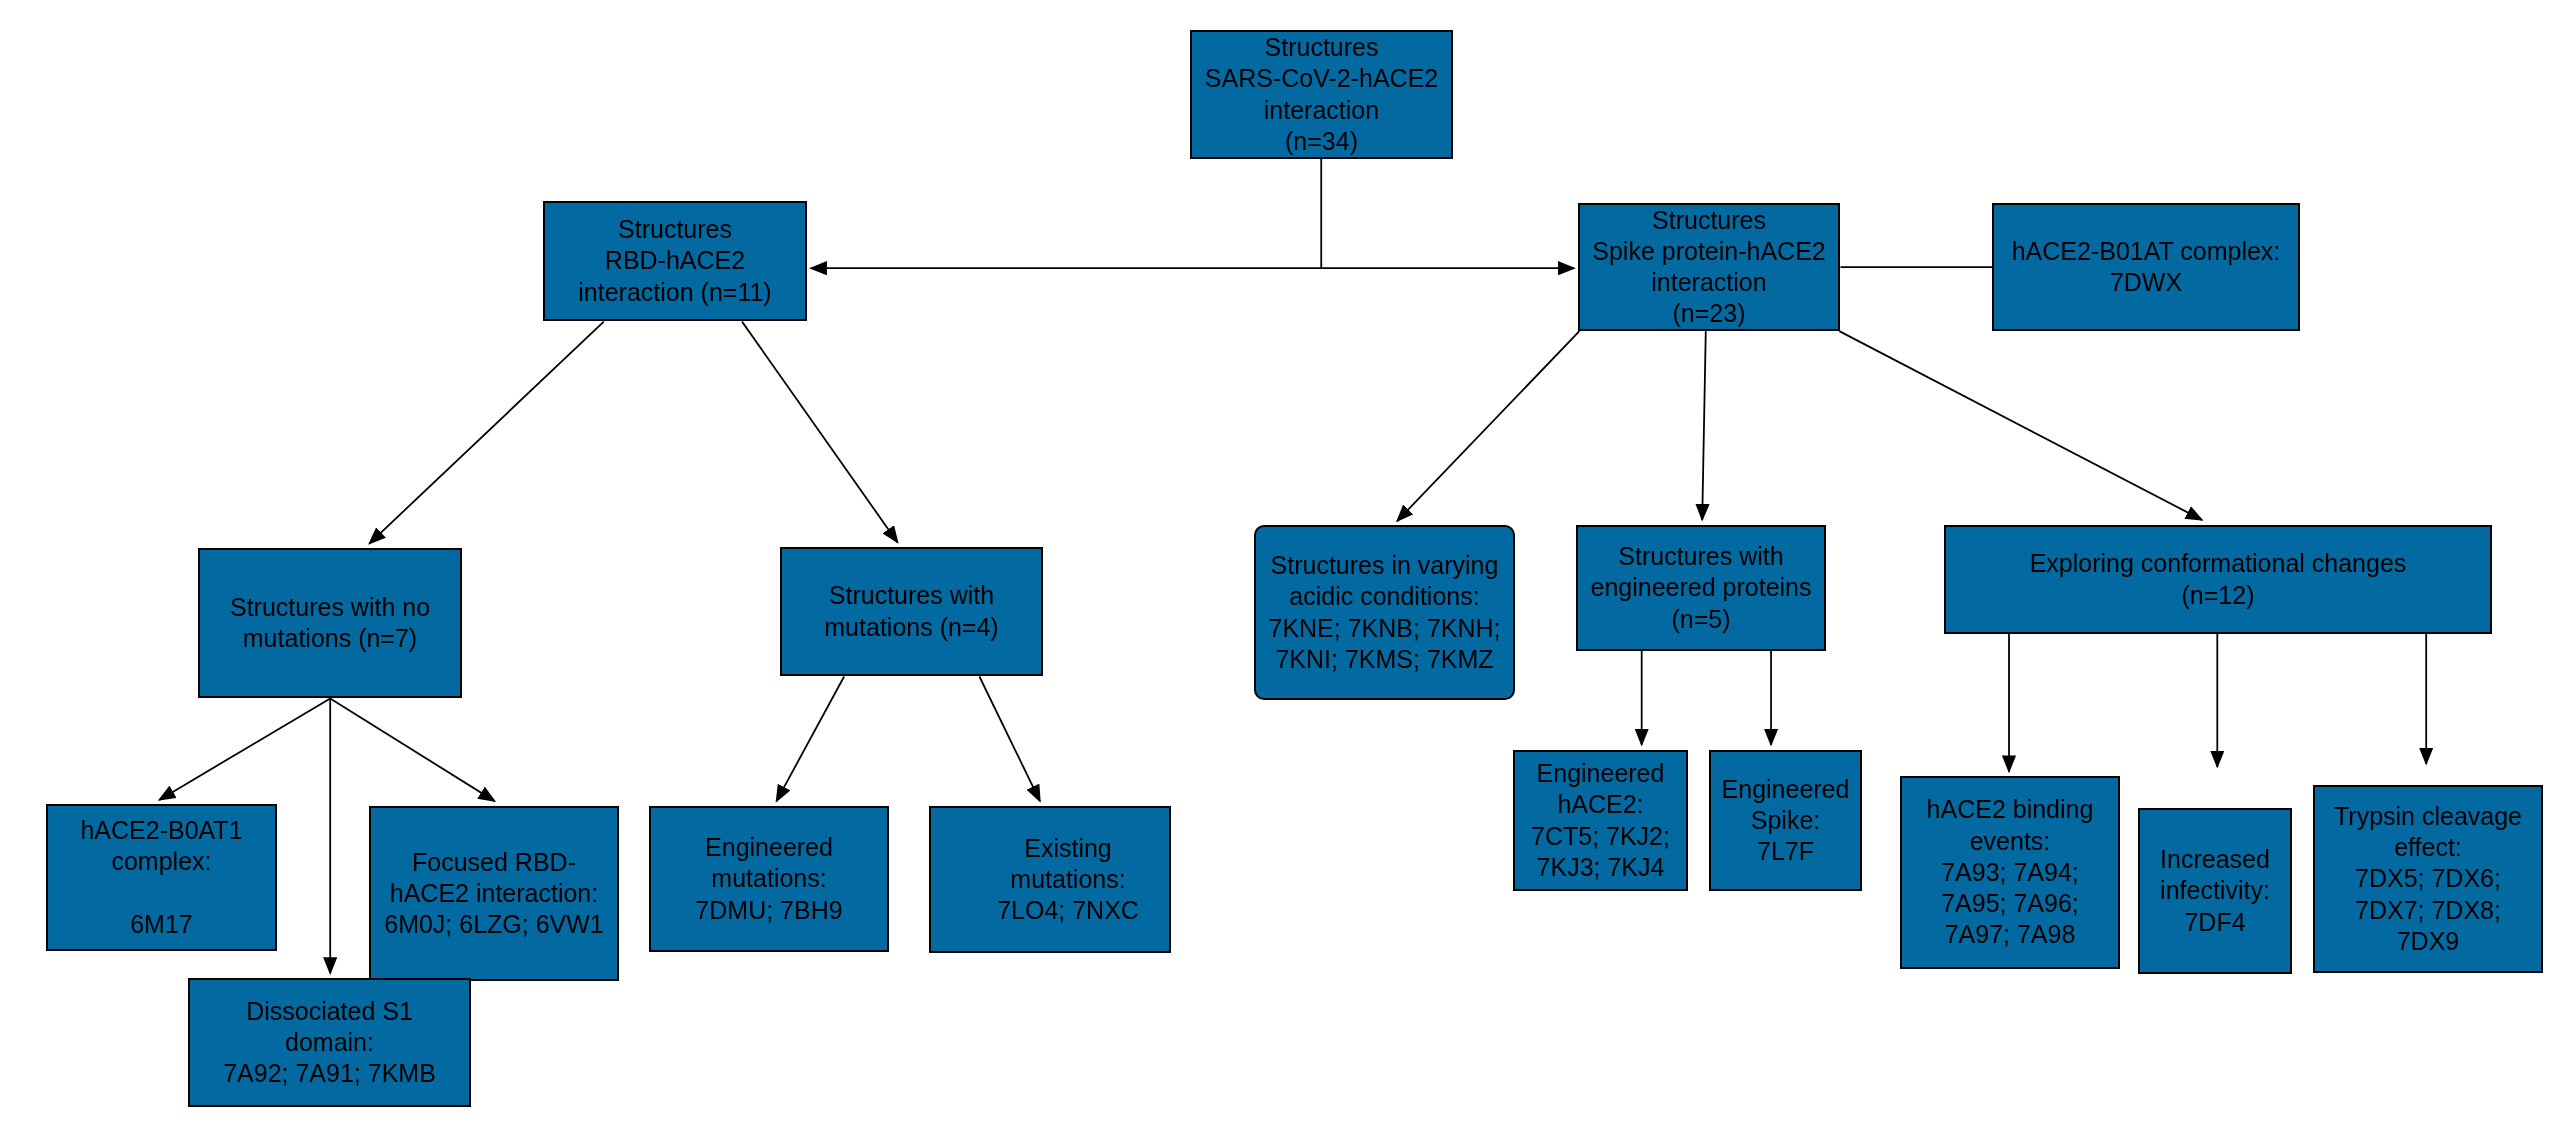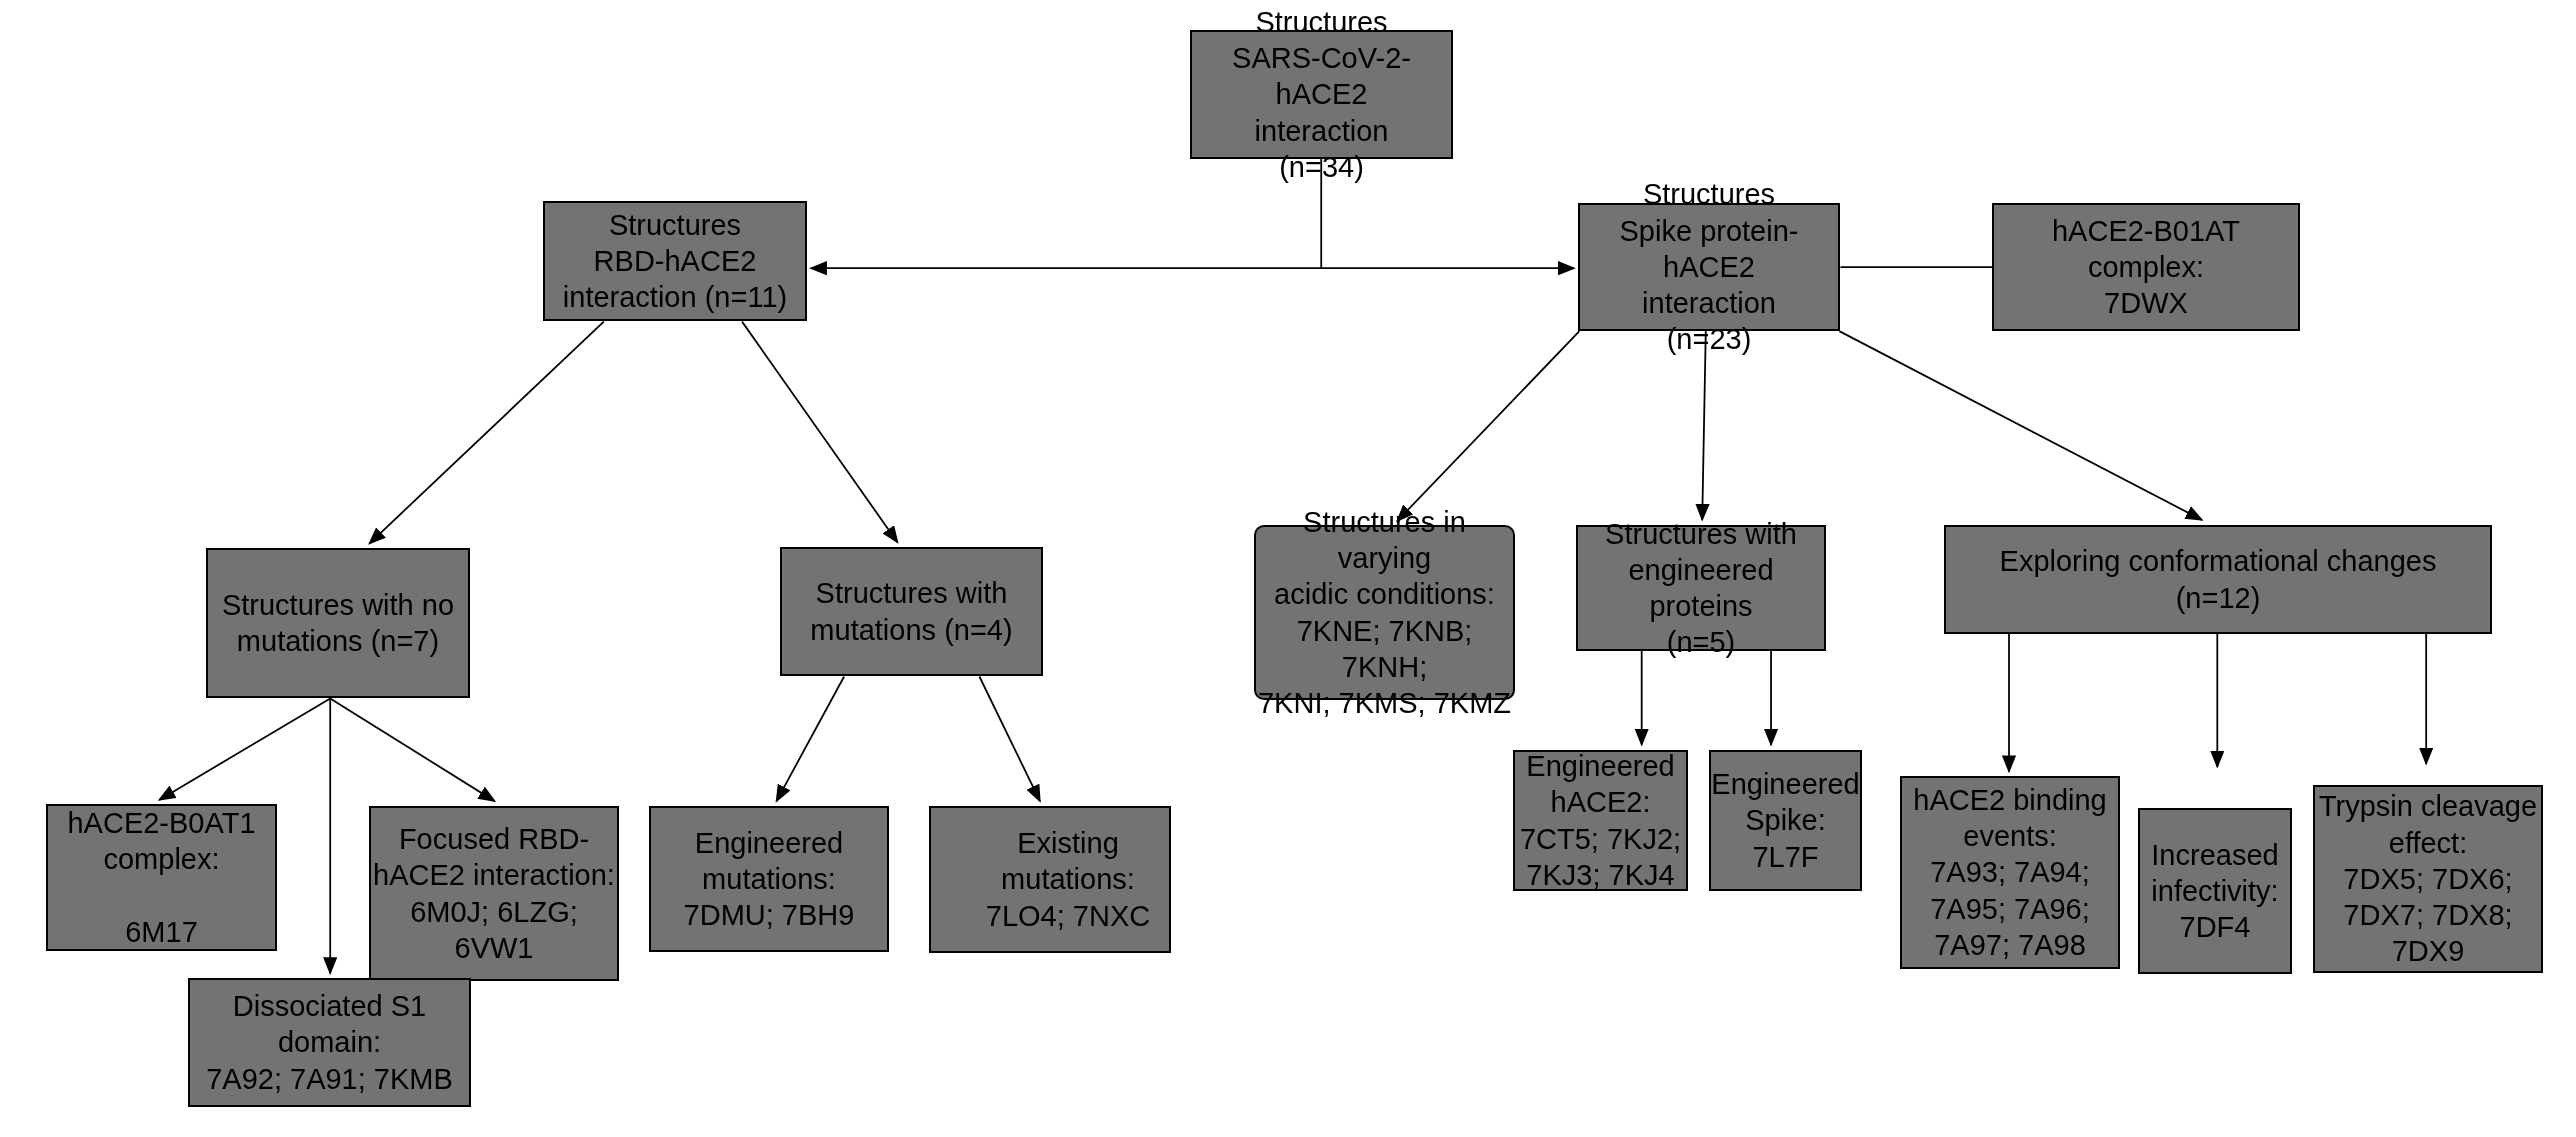--- a/index.html
+++ b/index.html
@@ -10,26 +10,26 @@
     background:#ffffff;
     font-family:"Liberation Sans","DejaVu Sans",sans-serif;
     color:#000000;
     overflow:hidden;
   }
   svg.connectors{position:absolute;left:0;top:0;width:2576px;height:1137px;}
   .node{
     position:absolute;
     box-sizing:border-box;
     border:2.4px solid #000000;
-    background:#737373;
+    background:#0369a1;
     display:flex;
     align-items:center;
     justify-content:center;
     text-align:center;
-    font-size:29px;
+    font-size:25px;
     line-height:1.25;
   }
   .node span{white-space:pre-line;display:block;width:100%;}
 </style>
 </head>
 <body>
 
 <div class="canvas">
 
   <svg class="connectors" viewBox="0 0 4340 1916" xmlns="http://www.w3.org/2000/svg">
@@ -79,21 +79,21 @@
 Spike protein-hACE2
 interaction
 (n=23)</span>
   </div>
 
   <div class="node" style="left:1992px;top:203px;width:308px;height:128px;">
     <span>hACE2-B01AT complex:
 7DWX</span>
   </div>
 
-  <div class="node" style="left:198px;top:548px;width:264px;height:150px;margin-left:8px;">
+  <div class="node" style="left:198px;top:548px;width:264px;height:150px;">
     <span>Structures with no
 mutations (n=7)</span>
   </div>
 
   <div class="node" style="left:780px;top:547px;width:263px;height:129px;">
     <span>Structures with
 mutations (n=4)</span>
   </div>
 
   <div class="node" style="left:1254px;top:525px;width:261px;height:175px;border-radius:10px;">

